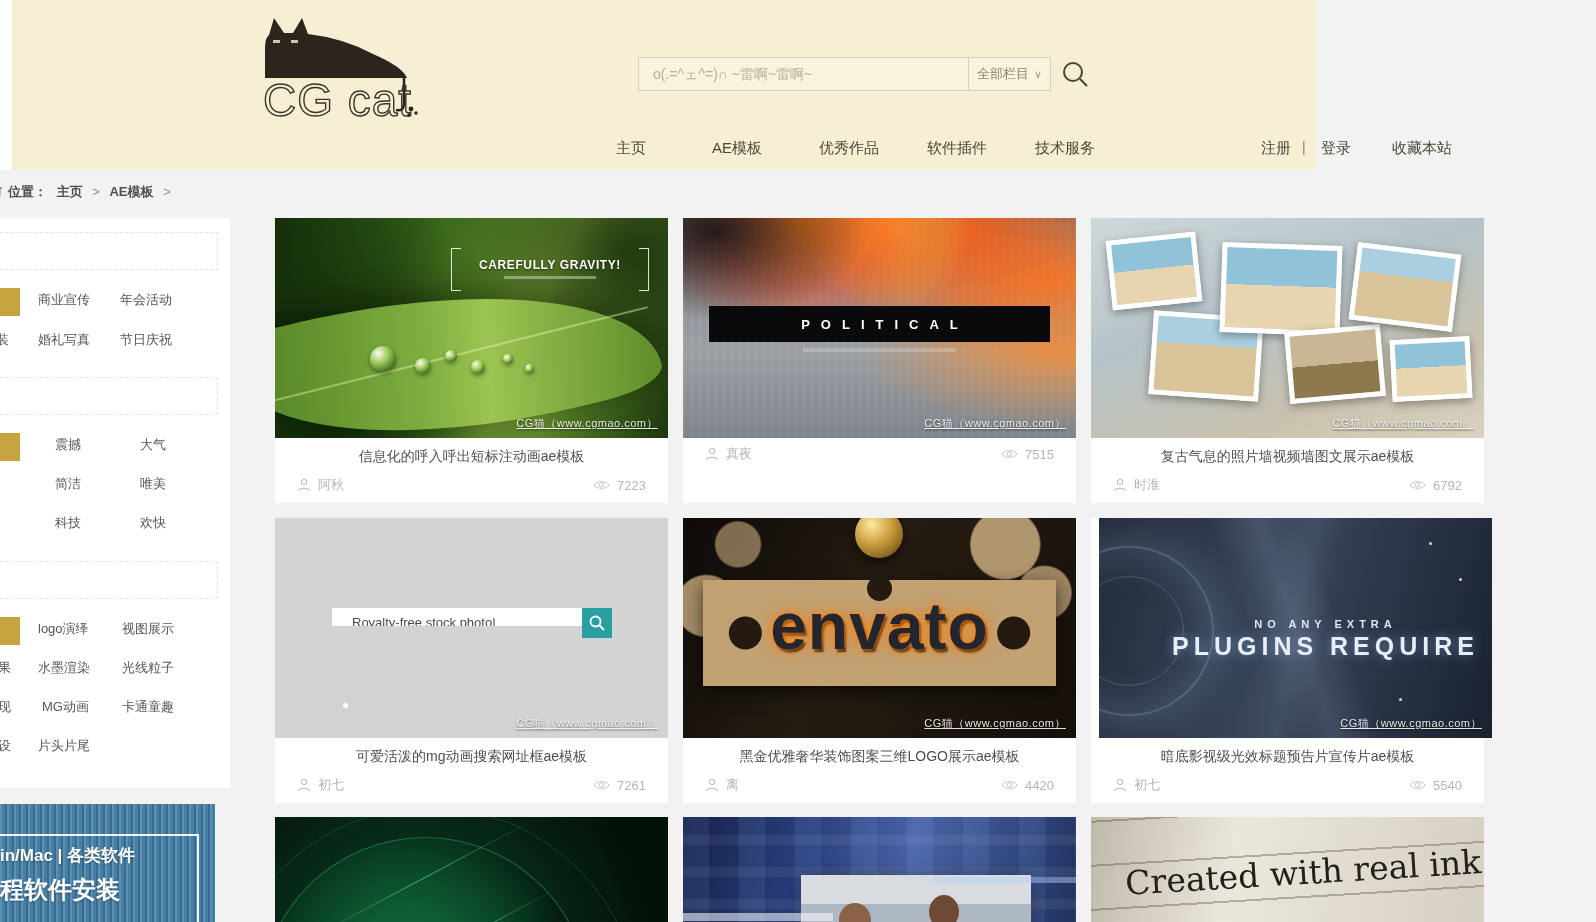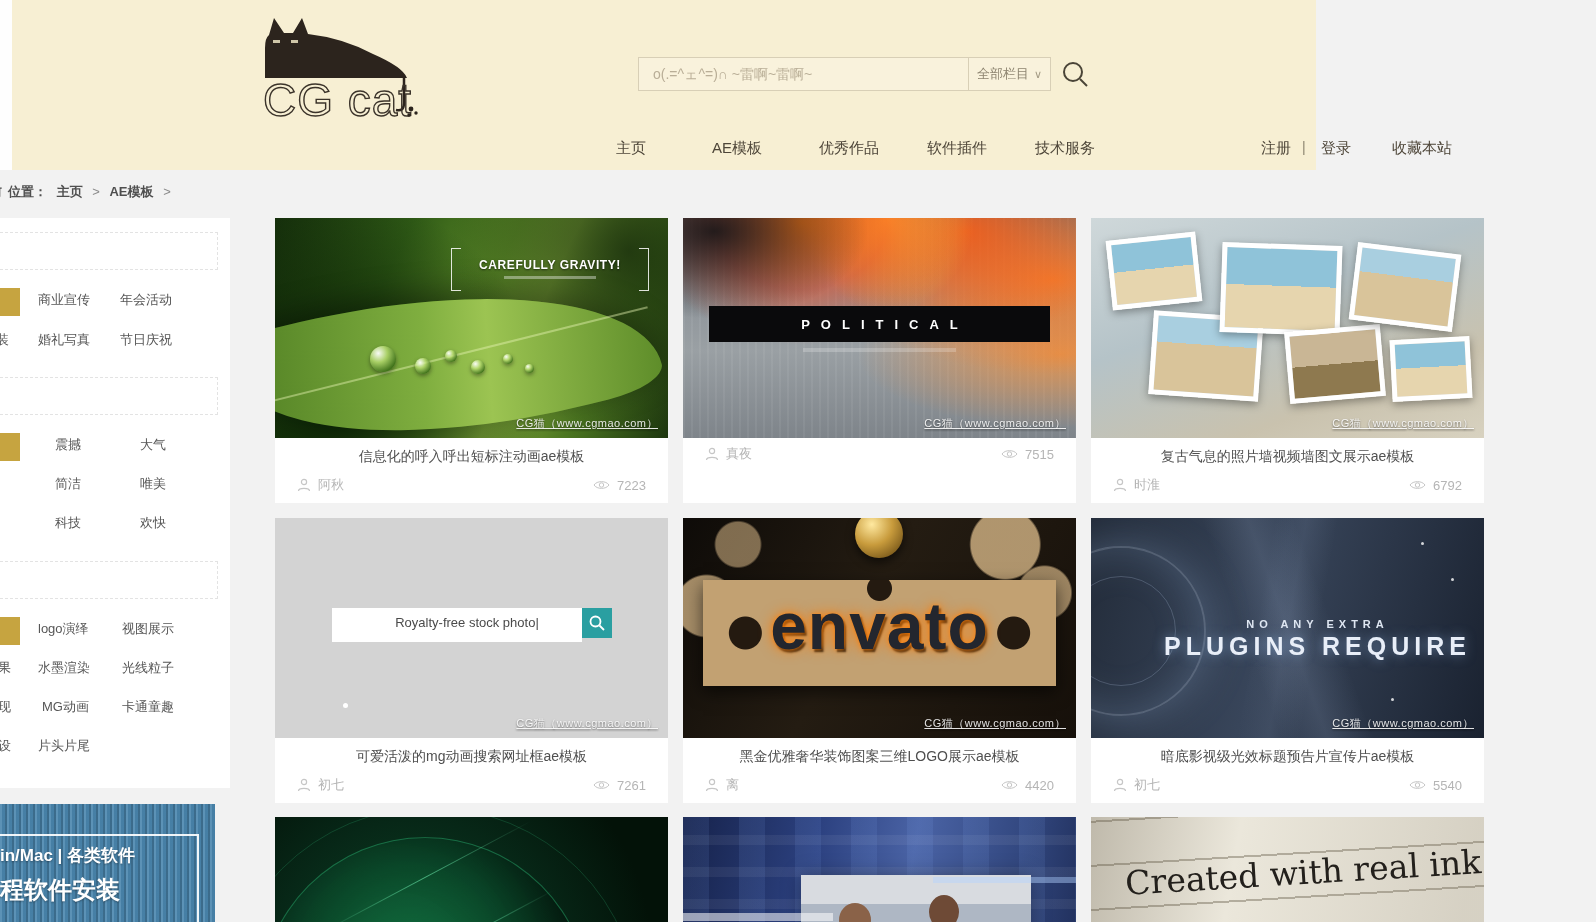--- a/index.html
+++ b/index.html
@@ -85,22 +85,22 @@
 
   
   .t3 { background:linear-gradient(160deg,#cfd8da,#b5c3c8 40%,#c9c2ae 75%,#d8d2c0); }
   .ph { position:absolute; border:5px solid #fff; box-shadow:0 3px 8px rgba(0,0,0,.35);
         background:linear-gradient(180deg,#8fc3d9 0 46%,#e6d5ae 46% 100%); }
   .ph.sand { background:linear-gradient(180deg,#a9cfe0 0 35%,#d9c49a 35% 100%); }
   .ph.warm { background:linear-gradient(180deg,#c9b695 0 50%,#8e794f 50% 100%); }
 
   
   .t4 { background:#d3d3d3; }
-  .t4-input { position:absolute; left:57px; top:90px; width:250px; height:34px; background:#fff;
-        font-size:13px; color:#4a4a4a; line-height:30px; padding-left:20px; white-space:nowrap; overflow:hidden;text-align:center; }
+  .t4-input { position:absolute; left:57px; top:90px; width:250px; height:18px; background:#fff;
+        font-size:13px; color:#4a4a4a; line-height:30px; padding-left:20px; white-space:nowrap; overflow:hidden; }
   .t4-btn { position:absolute; left:307px; top:90px; width:30px; height:30px; background:#2a9fa1; }
   .t4-btn svg { position:absolute; left:6px; top:6px; }
   .t4-dot { position:absolute; left:68px; top:185px; width:5px; height:5px; border-radius:50%; background:#fff; }
 
   
   .t5 { background:
         radial-gradient(circle at 82% 12%, rgba(201,171,126,.85) 0 34px, transparent 36px),
         radial-gradient(circle at 92% 34%, rgba(201,171,126,.75) 0 26px, transparent 28px),
         radial-gradient(circle at 6% 40%, rgba(201,171,126,.8) 0 30px, transparent 32px),
         radial-gradient(circle at 14% 12%, rgba(201,171,126,.6) 0 22px, transparent 24px),
@@ -111,21 +111,21 @@
         radial-gradient(circle at 50% 8%, #241a10 12px, transparent 13px);
         box-shadow:0 6px 16px rgba(0,0,0,.6); }
   .t5-sphere { position:absolute; left:172px; top:-8px; width:48px; height:48px; border-radius:50%;
         background:radial-gradient(circle at 35% 30%, #ffe9a0, #c89b3c 45%, #6b4c14 90%);
         box-shadow:0 4px 10px rgba(0,0,0,.6); }
   .t5-word { position:absolute; left:0; right:0; top:70px; text-align:center;
         font-size:66px; font-weight:bold; letter-spacing:1px; color:#23262e;
         text-shadow:0 0 14px rgba(255,122,0,.95), 0 0 4px rgba(255,140,26,.9), 2px 3px 2px rgba(0,0,0,.85); }
 
   
-  .t6 { background:linear-gradient(105deg,#232c3a 0%,#38455a 45%,#1a2230 100%); }
+  .t6 { background:linear-gradient(105deg,#232c3a 0%,#38455a 45%,#1a2230 100%);margin-left:8px; }
   .t6-ray { position:absolute; inset:-40px; background:
         linear-gradient(70deg, transparent 42%, rgba(200,220,255,.12) 50%, transparent 58%),
         linear-gradient(100deg, transparent 44%, rgba(200,220,255,.08) 50%, transparent 56%); }
   .t6-flare { position:absolute; left:-55px; top:28px; width:170px; height:170px; border-radius:50%;
         border:2px solid rgba(190,210,235,.28);
         box-shadow:0 0 45px rgba(160,190,230,.30), inset 0 0 45px rgba(160,190,230,.22); }
   .t6-flare2 { position:absolute; left:-25px; top:58px; width:110px; height:110px; border-radius:50%;
         border:1px solid rgba(190,210,235,.22); }
   .t6-txt { position:absolute; left:60px; right:0; top:100px; text-align:center; color:#e8eef8; }
   .t6-l1 { font-size:11px; font-weight:bold; letter-spacing:5px; color:#dfe7f2; }

